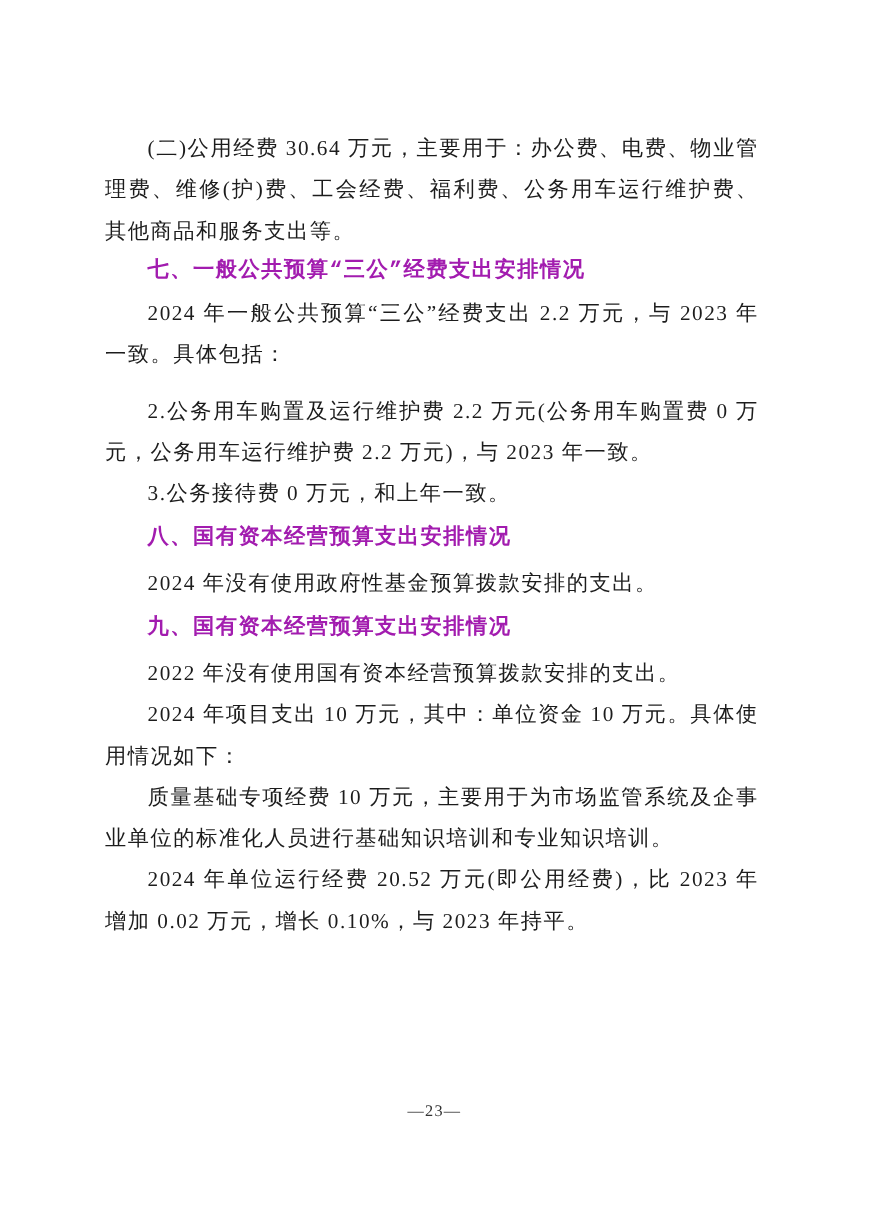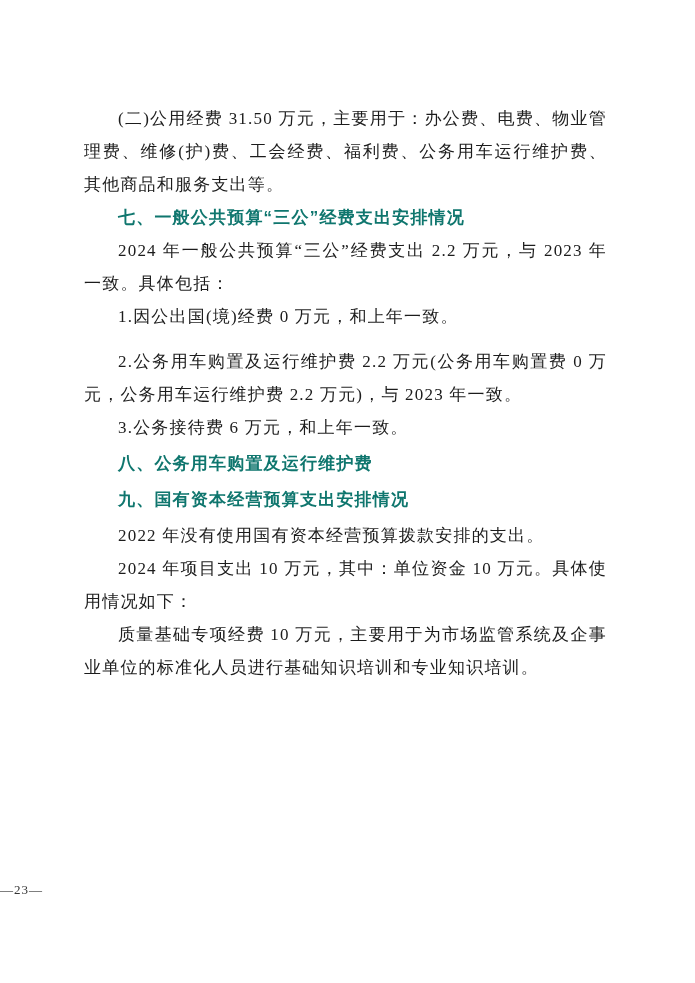--- a/index.html
+++ b/index.html
@@ -30,60 +30,62 @@
     text-align: justify;
     letter-spacing: 1.2px;
     font-weight: 400;
     color: #1c1c1c;
   }
   .heading {
     margin: 0;
     font-size: 17px;
     line-height: 33px;
     text-indent: 2em;
-    font-family: Liberation Sans, sans-serif;
+    font-family: Liberation Mono, monospace;
     font-weight: 700;
     letter-spacing: 1.2px;
-    color: #0f766e;
+    color: #a21caf;
   }
   .gap-top {
     margin-top: 12px;
   }
   .gap-top-sm {
     margin-top: 3px;
   }
   .gap-bottom-sm {
     margin-bottom: 3px;
   }
   .footer {
     position: absolute;
     left: 0;
     right: 0;
     top: 880px;
+    text-align: center;
   }
   .page-number {
     font-family: "Liberation Serif", "DejaVu Serif", serif;
     font-size: 13px;
     letter-spacing: 1px;
     color: #333333;
   }
 </style>
 </head>
 <body>
 
 <div class="page">
   <div class="content">
-    <p class="para">(二)公用经费 31.50 万元，主要用于：办公费、电费、物业管理费、维修(护)费、工会经费、福利费、公务用车运行维护费、其他商品和服务支出等。</p>
+    <p class="para">(二)公用经费 30.64 万元，主要用于：办公费、电费、物业管理费、维修(护)费、工会经费、福利费、公务用车运行维护费、其他商品和服务支出等。</p>
     <h2 class="heading">七、一般公共预算“三公”经费支出安排情况</h2>
     <p class="para">2024 年一般公共预算“三公”经费支出 2.2 万元，与 2023 年一致。具体包括：</p>
-    <p class="para">1.因公出国(境)经费 0 万元，和上年一致。</p>
     <p class="para gap-top">2.公务用车购置及运行维护费 2.2 万元(公务用车购置费 0 万元，公务用车运行维护费 2.2 万元)，与 2023 年一致。</p>
-    <p class="para">3.公务接待费 6 万元，和上年一致。</p>
-    <h2 class="heading gap-top-sm gap-bottom-sm">八、公务用车购置及运行维护费</h2>
+    <p class="para">3.公务接待费 0 万元，和上年一致。</p>
+    <h2 class="heading gap-top-sm gap-bottom-sm">八、国有资本经营预算支出安排情况</h2>
+    <p class="para">2024 年没有使用政府性基金预算拨款安排的支出。</p>
     <h2 class="heading gap-top-sm gap-bottom-sm">九、国有资本经营预算支出安排情况</h2>
     <p class="para">2022 年没有使用国有资本经营预算拨款安排的支出。</p>
     <p class="para">2024 年项目支出 10 万元，其中：单位资金 10 万元。具体使用情况如下：</p>
     <p class="para">质量基础专项经费 10 万元，主要用于为市场监管系统及企事业单位的标准化人员进行基础知识培训和专业知识培训。</p>
+    <p class="para">2024 年单位运行经费 20.52 万元(即公用经费)，比 2023 年增加 0.02 万元，增长 0.10%，与 2023 年持平。</p>
   </div>
   <div class="footer">
     <span class="page-number">—23—</span>
   </div>
 </div>
 
 </body></html>

